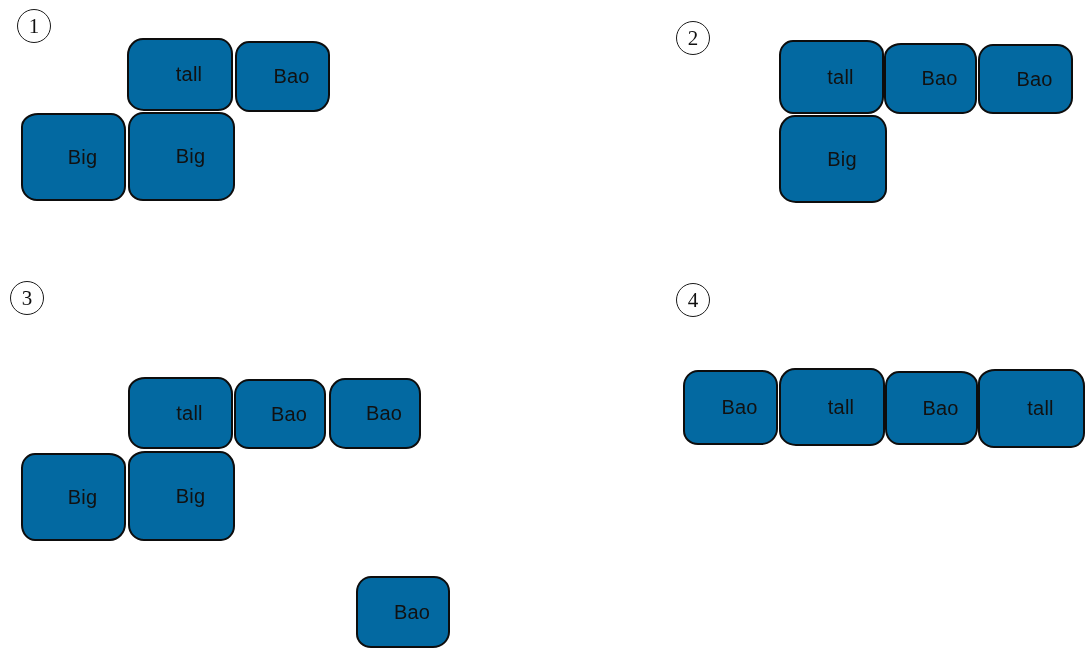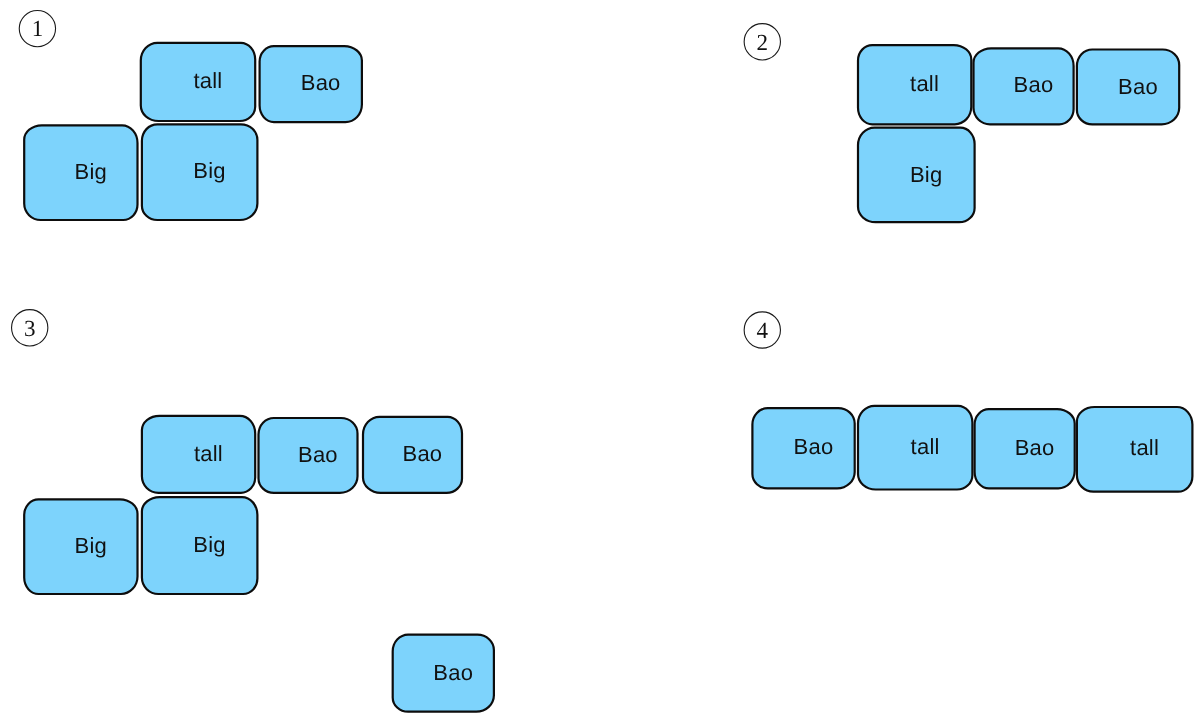--- a/index.html
+++ b/index.html
@@ -37,21 +37,21 @@
     justify-content: center;
     font-family: "Liberation Serif", serif;
     font-size: 21px;
     line-height: 1;
     color: #111111;
     background: transparent;
   }
   .tile {
     position: absolute;
     box-sizing: border-box;
-    background: #7dd3fc;
+    background: #0369a1;
     border: 2.2px solid #0d0d0d;
     border-radius: 14px / 16px;
     display: flex;
     align-items: center;
     justify-content: center;
     font-family: "Liberation Sans", sans-serif;
     font-size: 20px;
     color: #111111;
     letter-spacing: 0.2px;
   }

